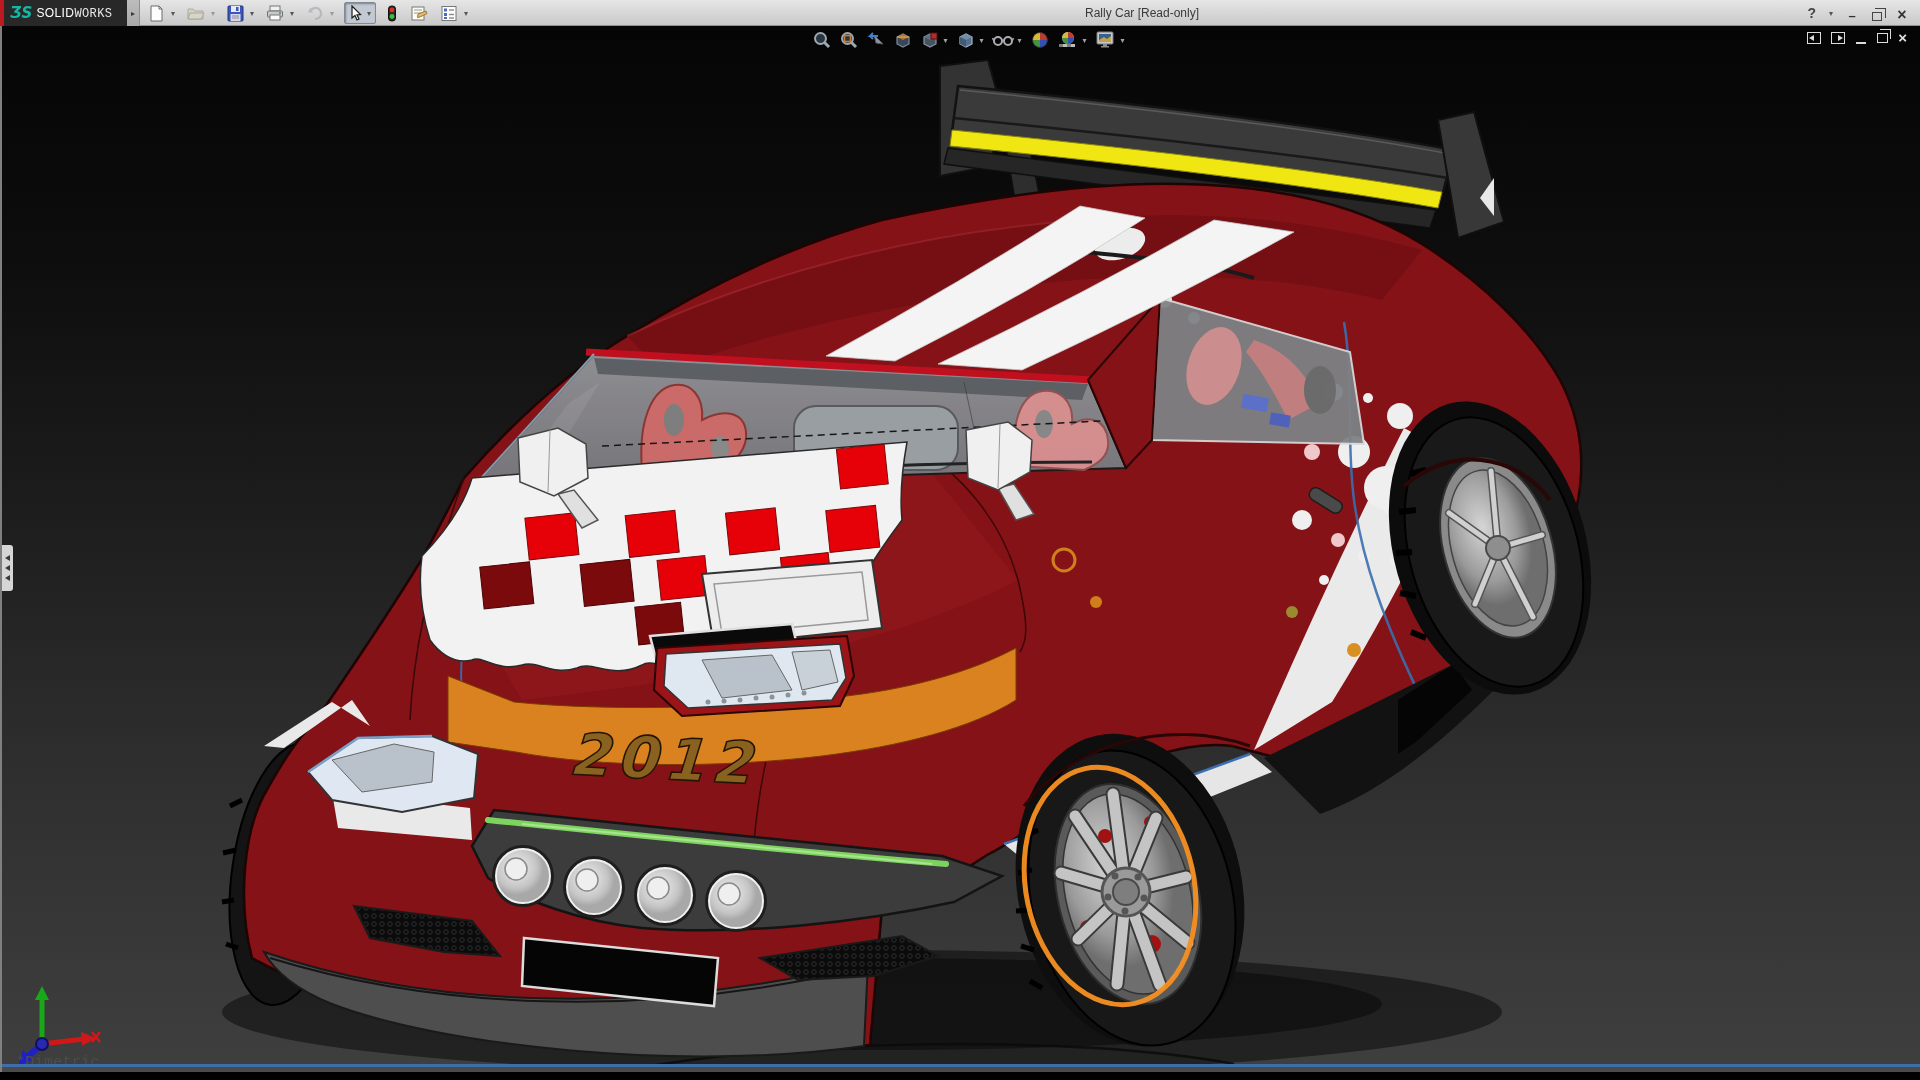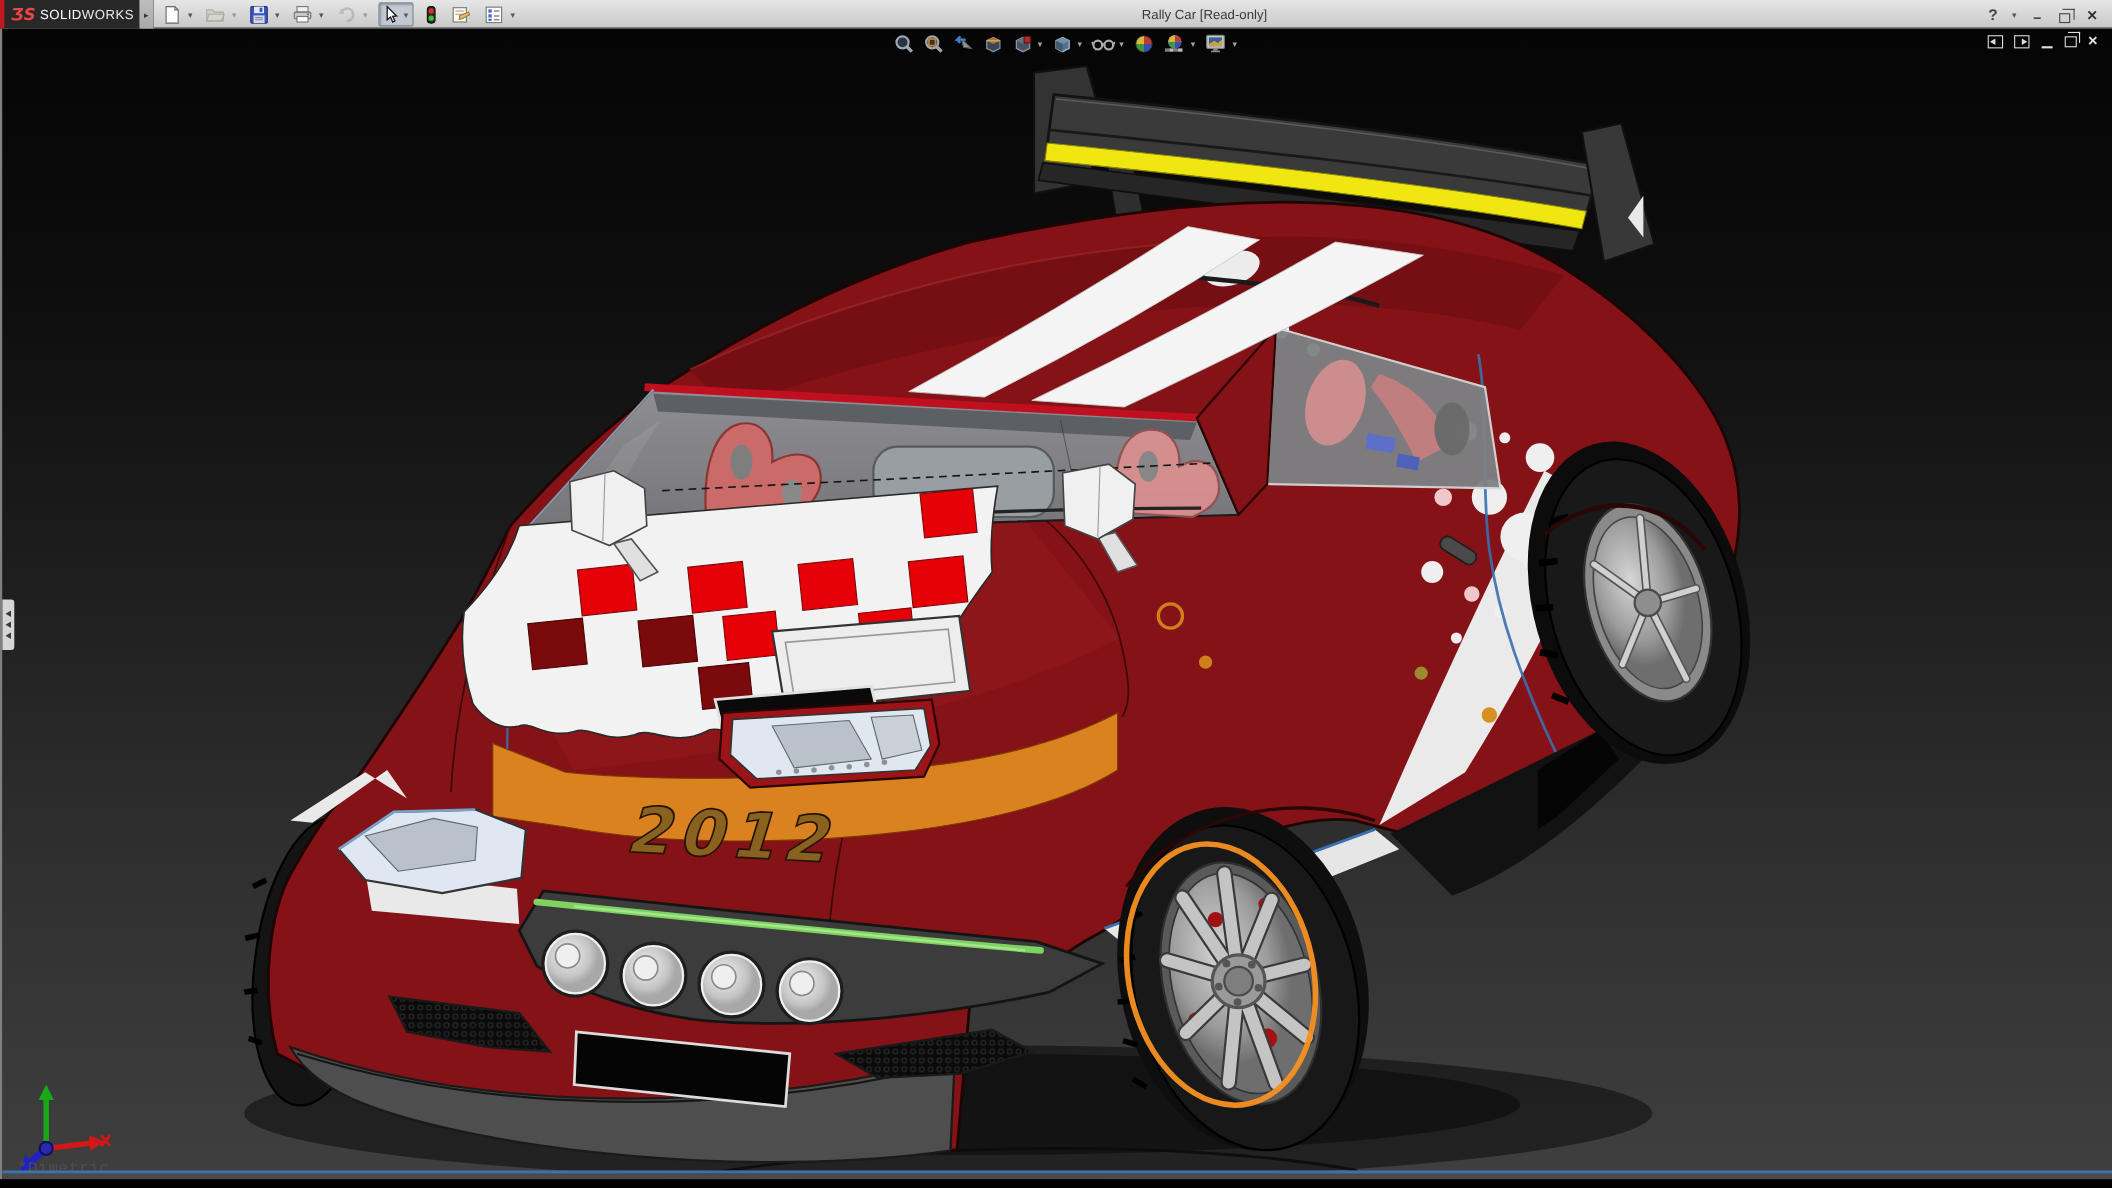--- a/index.html
+++ b/index.html
@@ -7,36 +7,36 @@
     font-family:"Liberation Sans", sans-serif; }
   .app { position:relative; width:1920px; height:1080px; }
 
   
   .titlebar { position:absolute; top:0; left:0; width:100%; height:26px;
     background:linear-gradient(180deg,#e6e6e6 0%,#d6d6d6 55%,#c9c9c9 100%);
     border-bottom:1px solid #8f8f8f; z-index:30; }
   .logo-block { position:absolute; left:0; top:0; width:127px; height:26px;
     background:#282828; display:flex; align-items:center; padding-left:10px; gap:4px; }
   .logo-block::before { content:""; position:absolute; left:0; top:0; width:4px; height:26px; background:#c01820; }
-  .logo-glyph { color:#ef4444; font-family:"DejaVu Sans", sans-serif; font-style:italic; font-weight:bold; font-size:15px; }
+  .logo-glyph { color:#14b8a6; font-family:"DejaVu Sans", sans-serif; font-style:italic; font-weight:bold; font-size:15px; }
   .logo-text { color:#fff; font-size:12px; letter-spacing:.4px; }
   .logo-text .b { font-weight:normal; }
-  .logo-text .l { font-weight:normal; color:#e8e8e8; }
+  .logo-text .l { font-weight:normal; color:#e8e8e8;font-family:Liberation Mono, monospace; }
   .toolbar-expander { position:absolute; left:127px; top:0; width:13px; height:26px;
     background:linear-gradient(180deg,#bdbdbd,#a8a8a8); color:#333; font-size:8px;
     display:flex; align-items:center; justify-content:center; border-right:1px solid #8f8f8f; cursor:pointer;}
   .main-toolbar { position:absolute; left:146px; top:0; height:26px; display:flex; align-items:center; }
   .tool-btn { display:flex; align-items:center; height:22px; padding:0 2px; border-radius:2px; cursor:pointer; }
   .tool-btn svg { display:block; }
   .dd-arrow { font-size:8px; color:#555; margin-left:2px; width:8px; text-align:center; }
   .dd-arrow.dim { color:#9a9a9a; }
   .tool-gap { width:8px; }
   .tool-btn.pressed { background:#c2c9d2; border:1px solid #7f8a94; box-shadow:inset 1px 1px 2px rgba(0,0,0,.35); }
   .tool-btn.disabled { opacity:.55; }
-  .win-title { position:absolute; left:1095px; top:6px; transform:translateX(-50%);
+  .win-title { position:absolute; left:1142px; top:6px; transform:translateX(-50%);
     font-size:12px; color:#3a3a3a; white-space:nowrap; }
   .title-controls { position:absolute; right:10px; top:3px; display:flex; align-items:center; gap:9px; height:20px; }
   .help-glyph { font-size:14px; font-weight:bold; color:#444; cursor:pointer; }
   .tc { width:16px; height:15px; display:flex; align-items:flex-end; justify-content:center; cursor:pointer; }
   .min-glyph { font-size:13px; font-weight:bold; color:#333; line-height:10px; }
   .restore-box { width:10px; height:9px; border:1.5px solid #444; position:relative; background:transparent; }
   .restore-box::before { content:""; position:absolute; left:2px; top:-5px; width:10px; height:9px; border:1.5px solid #444; border-bottom:none; border-left:none; }
   .close-glyph { font-size:16px; font-weight:bold; color:#333; line-height:13px; }
 
   

